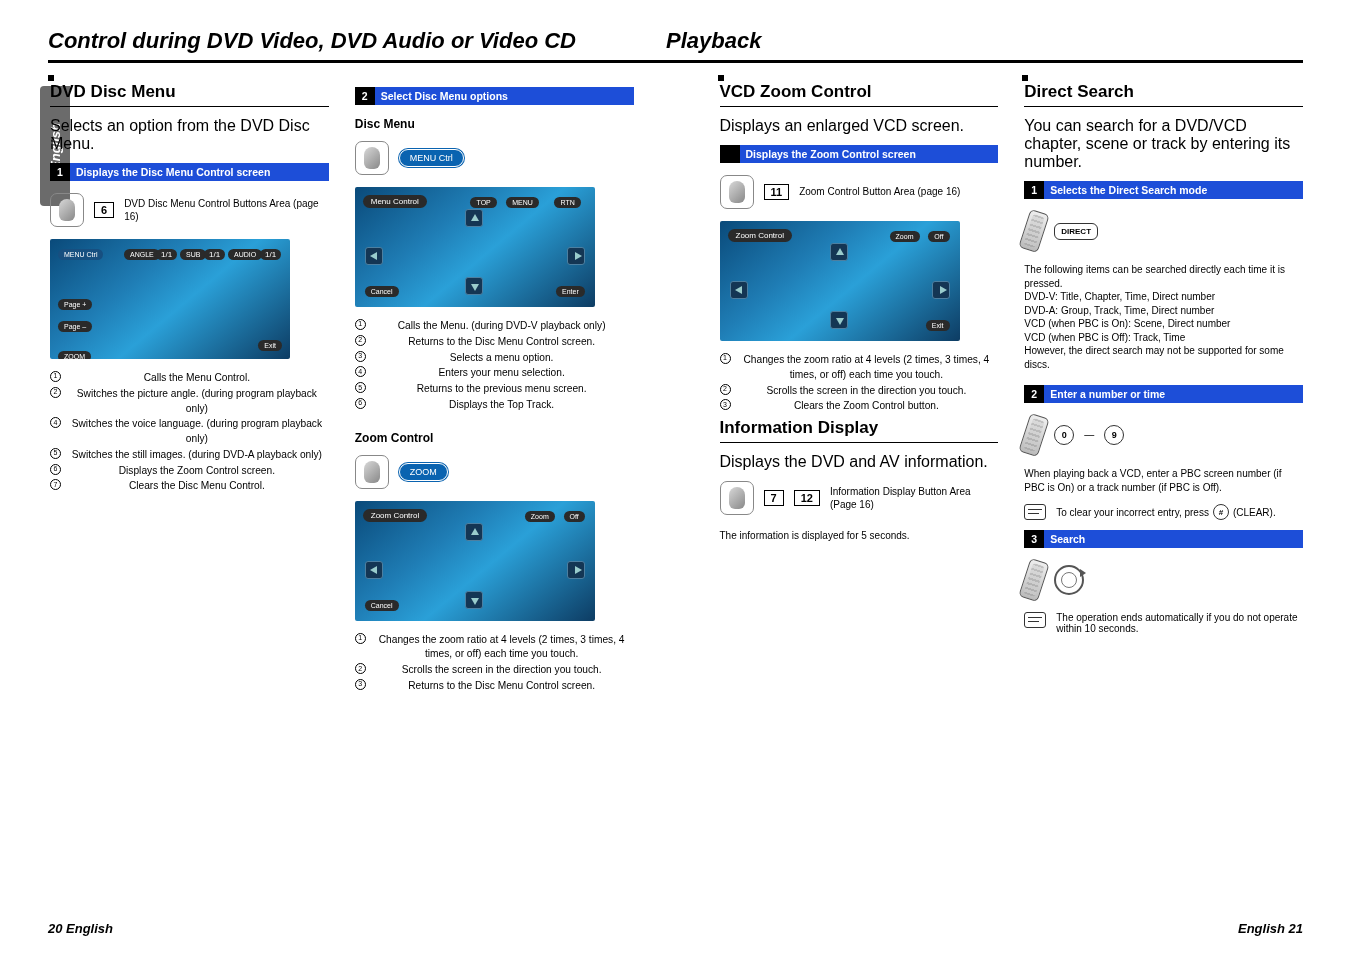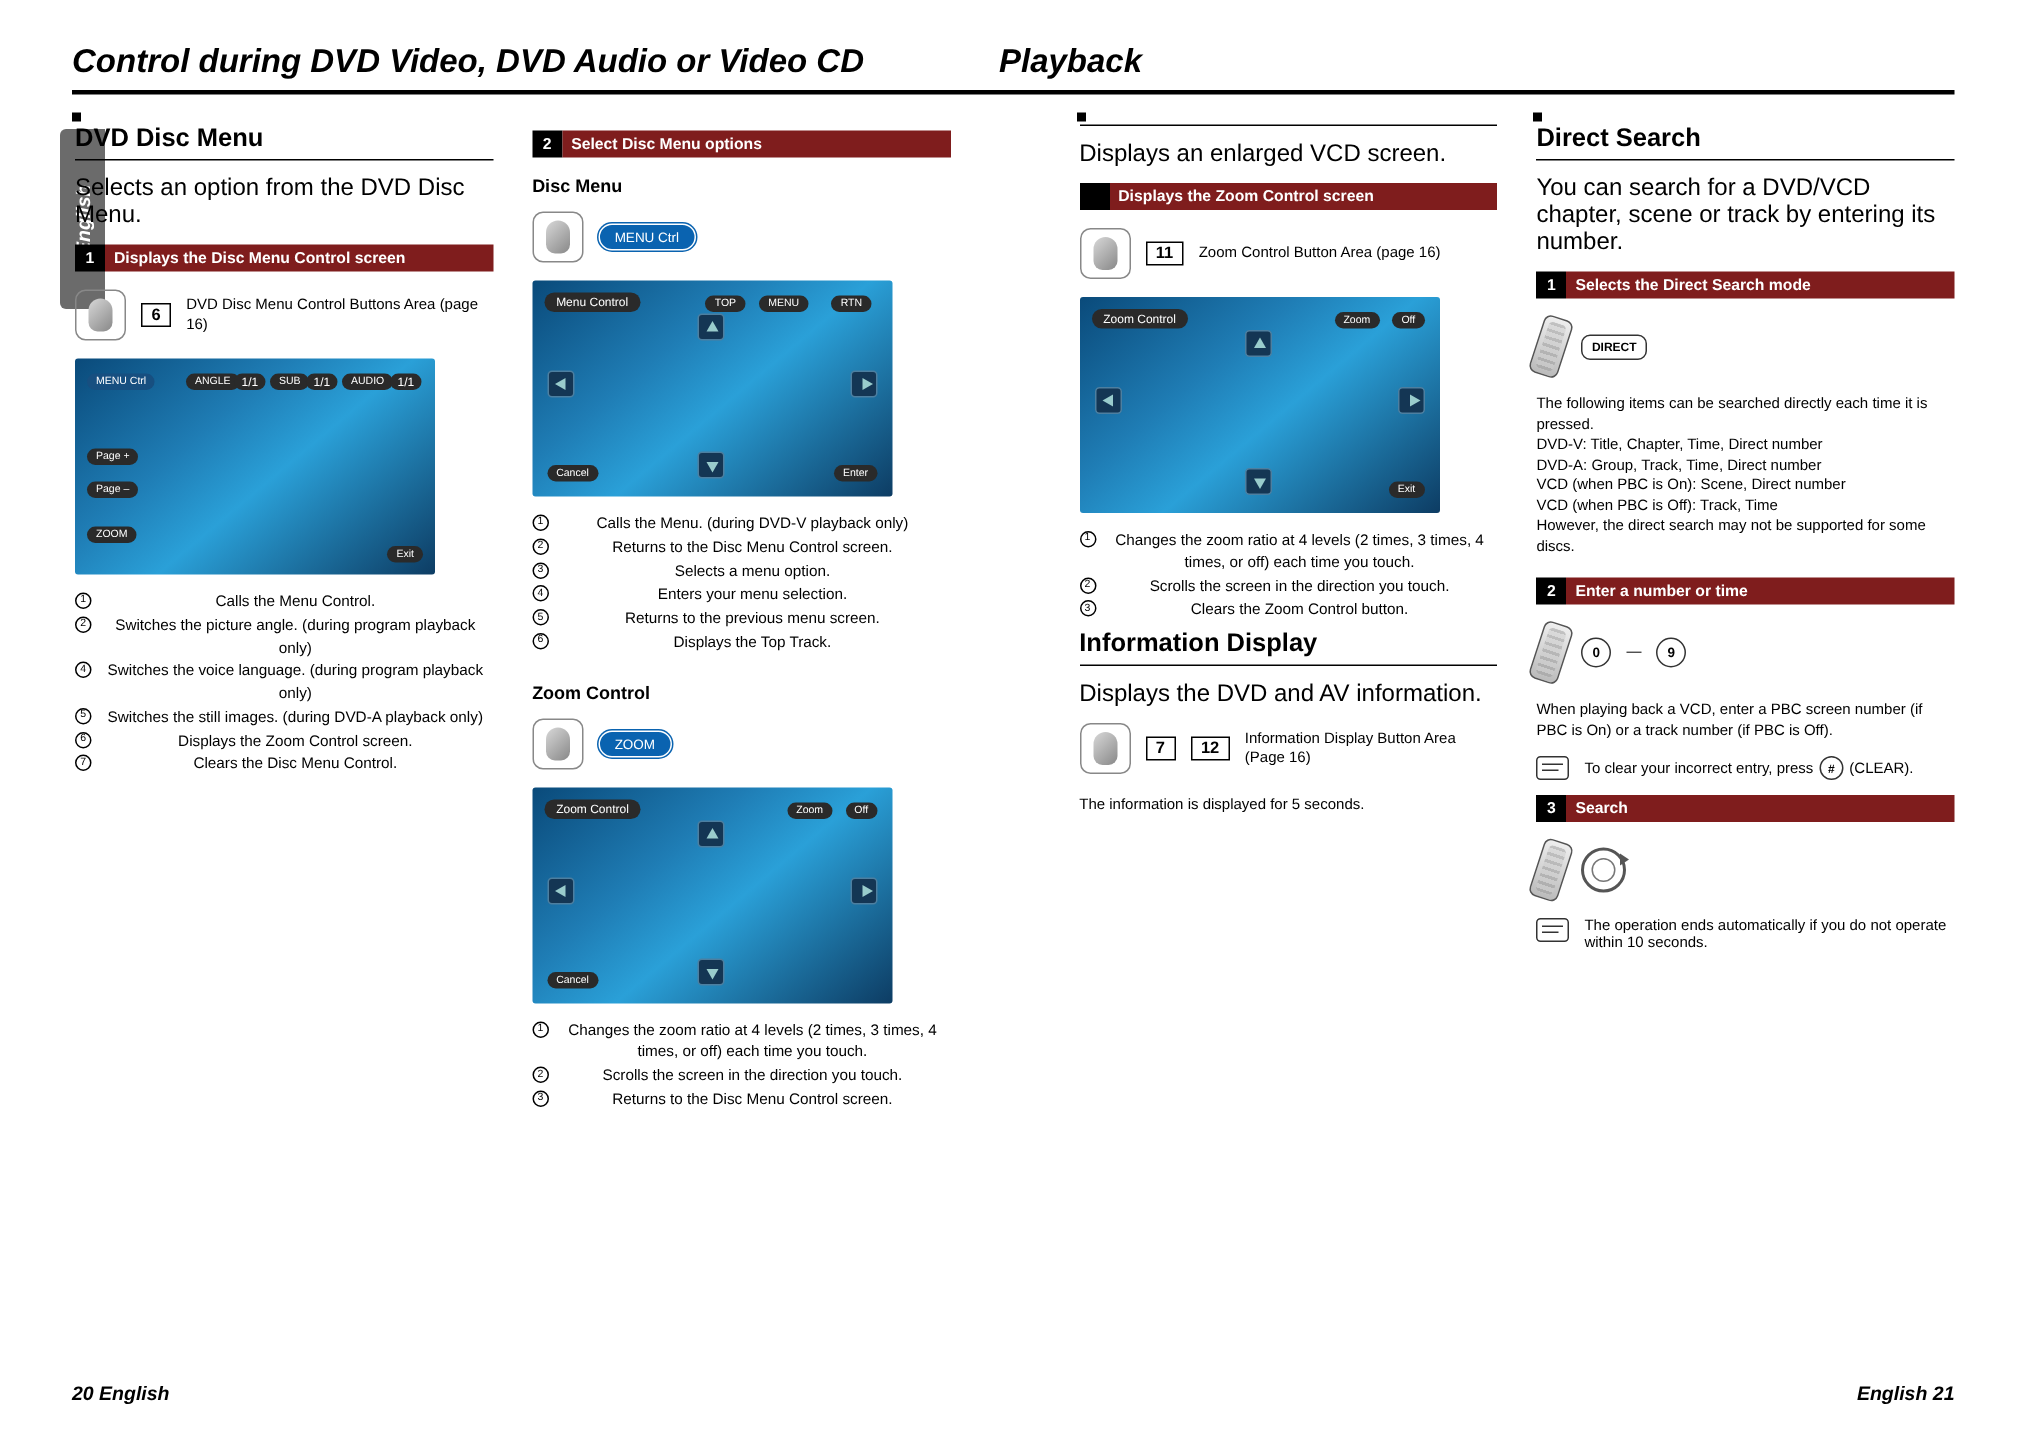--- a/index.html
+++ b/index.html
@@ -13,29 +13,29 @@
   .sidetab span { color: #fff; font-weight: 700; font-style: italic; transform: rotate(-90deg); white-space: nowrap; font-size: 13px; }
   .cols { display: flex; gap: 24px; }
   .col { flex: 1 1 0; position: relative; padding-top: 4px; }
   .col-inner { padding-left: 2px; }
   h2.section { font-weight: 700; font-size: 17px; margin: 0 0 2px 0; border-top: 3px solid transparent; }
   .secrule { border: 0; border-top: 1px solid #000; margin: 4px 0 10px 0; }
   .lead { font-size: 16px; margin-bottom: 10px; }
   .stepbar { display: flex; align-items: stretch; margin: 8px 0 12px 0; font-size: 10.5px; }
   .stepbar.wide { width: 100%; }
   .stepnum { background: #000; color: #fff; width: 20px; display: flex; align-items: center; justify-content: center; font-weight: 700; }
-  .steptxt { background: #7f1d1d; color: #fff; padding: 3px 10px 3px 6px; flex: 1; font-weight: 700; }
+  .steptxt { background: #1d4ed8; color: #fff; padding: 3px 10px 3px 6px; flex: 1; font-weight: 700; }
   h3.sub { font-size: 12px; font-weight: 700; margin: 8px 0 10px 0; }
   .iconrow { display: flex; align-items: center; gap: 10px; margin: 8px 0 12px 0; }
   .touch-icon { width: 34px; height: 34px; border: 1.5px solid #888; border-radius: 7px; position: relative; flex: 0 0 auto; display: flex; align-items: center; justify-content: center; }
   .touch-icon::before { content: ""; width: 16px; height: 22px; background: linear-gradient(135deg,#d8d8d8,#888); border-radius: 8px 8px 6px 6px; display: block; }
   .chip { background: #0a63b0; color: #fff; font-size: 9px; padding: 3px 10px; border-radius: 10px; border: 1px solid #fff; box-shadow: 0 0 0 1px #0a63b0; }
   .refbox { border: 1.5px solid #000; padding: 1px 6px; font-size: 11px; font-weight: 700; }
   .small { font-size: 10px; line-height: 1.35; }
-  .screenshot { width: 240px; height: 144px; background: linear-gradient(140deg,#0a4a7a 0%, #1f7db5 35%, #2aa0d8 55%, #0d3c63 100%); border-radius: 2px; position: relative; margin: 6px 0 12px 0; overflow: hidden; }
+  .screenshot { width: 240px; height: 120px; background: linear-gradient(140deg,#0a4a7a 0%, #1f7db5 35%, #2aa0d8 55%, #0d3c63 100%); border-radius: 2px; position: relative; margin: 6px 0 12px 0; overflow: hidden; }
   .ss-darkbar { position: absolute; left: 8px; top: 8px; background: #2a2a2a; color: #fff; font-size: 8px; padding: 2px 8px; border-radius: 8px; }
   .ss-pill { position: absolute; background: #1a1a1a; color: #fff; font-size: 7px; padding: 2px 6px; border-radius: 8px; }
   .ss-pill.blue { background: #174f80; }
   .ss-pill.lbl { background: #2a2a2a; }
   .ss-arrow { position: absolute; width: 18px; height: 18px; background: #143654; border: 1px solid #4d7fa0; border-radius: 3px; }
   .ss-arrow::after { content: ""; position: absolute; left: 5px; top: 4px; width: 0; height: 0; }
   .ss-arrow.up::after { border-left: 4px solid transparent; border-right: 4px solid transparent; border-bottom: 7px solid #9cc; }
   .ss-arrow.down::after { border-left: 4px solid transparent; border-right: 4px solid transparent; border-top: 7px solid #9cc; top: 6px; }
   .ss-arrow.left::after { border-top: 4px solid transparent; border-bottom: 4px solid transparent; border-right: 7px solid #9cc; left: 4px; }
   .ss-arrow.right::after { border-top: 4px solid transparent; border-bottom: 4px solid transparent; border-left: 7px solid #9cc; left: 7px; }
@@ -218,20 +218,21 @@
             </li>
         </ul>
       </div>
     </div>
 
     <div class="colgap"></div>
 
     <div class="col">
       <div class="stick-top"></div>
       <div class="col-inner">
+        <h2 class="section">VCD Zoom Control</h2>
         <hr class="secrule">
         <p class="lead">Displays an enlarged VCD screen.</p>
 
         <div class="stepbar">
           <div class="stepnum">&nbsp;</div>
           <div class="steptxt">Displays the Zoom Control screen</div>
         </div>
 
         <div class="iconrow">
           <div class="touch-icon"></div>

